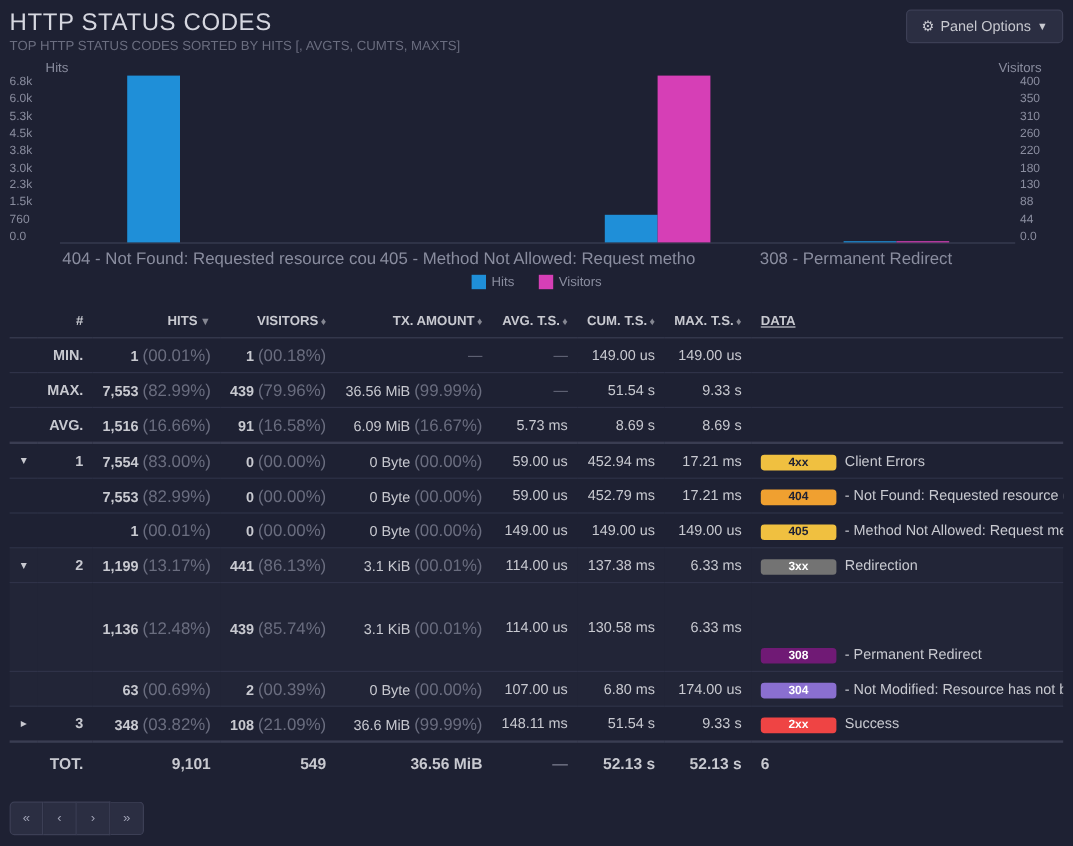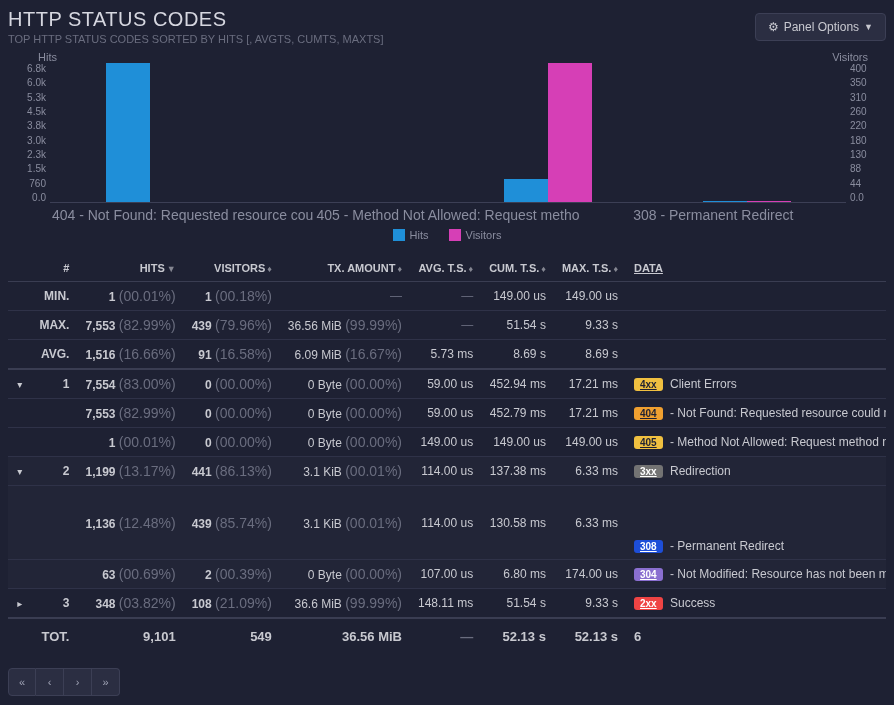--- a/index.html
+++ b/index.html
@@ -6,21 +6,21 @@
 body {
   background: #1e2133;
   color: #c8c9d0;
   font-family: -apple-system, BlinkMacSystemFont, "Segoe UI", Arial, sans-serif;
   font-size: 12px;
   width: 894px;
   height: 705px;
   overflow: hidden;
   padding: 8px;
 }
-.header { display: flex; justify-content: space-between; align-items: center; margin-bottom: 6px; }
+.header { display: flex; justify-content: space-between; align-items: flex-start; margin-bottom: 6px; }
 .title { color: #d6d7e0; font-size: 20px; font-weight: 400; letter-spacing: 0.5px; }
 .subtitle { color: #6a6d7f; font-size: 11px; margin-top: 2px; }
 .panel-btn {
   background: #2b2e42;
   border: 1px solid #3c3f55;
   color: #c8c9d0;
   padding: 6px 12px;
   border-radius: 4px;
   font-size: 12px;
   cursor: pointer;
@@ -28,47 +28,47 @@
   align-items: center;
   gap: 5px;
 }
 .gear { display: inline-block; }
 .caret { font-size: 9px; }
 .chart-wrap { position: relative; margin-top: 18px; margin-bottom: 10px; }
 .axis-label { color: #8a8d9f; font-size: 11px; position: absolute; }
 .axis-left { left: 30px; top: -12px; }
 .axis-right { right: 18px; top: -12px; }
 .chart { display: flex; height: 140px; }
-.yaxis { display: flex; flex-direction: column; justify-content: space-between; font-size: 10px; color: #8a8d9f; padding-right: 4px; text-align: right; width: 42px; }
+.yaxis { display: flex; flex-direction: column; justify-content: space-between; font-size: 10px; color: #8a8d9f; padding-right: 4px; text-align: left; width: 42px; }
 .yaxis-r { text-align: left; padding-left: 4px; padding-right: 0; width: 40px; }
 .plot { flex: 1; display: flex; align-items: flex-end; border-bottom: 1px solid #3c3f55; gap: 0; position: relative; }
 .bargroup { flex: 1; display: flex; align-items: flex-end; justify-content: center; gap: 0; height: 100%; position: relative; }
 .bar { width: 44px; }
 .bar-hits { background: #1f8fd8; }
 .bar-vis { background: #d63fb6; }
 .xlabels { display: flex; margin-left: 42px; margin-right: 40px; font-size: 14px; color: #8a8d9f; }
 .xlabel { flex: 1; text-align: center; white-space: nowrap; overflow: hidden; padding-top: 4px; }
 .legend { display: flex; justify-content: center; gap: 20px; font-size: 11px; color: #8a8d9f; margin-top: 6px; }
 .legend-item { display: flex; align-items: center; gap: 5px; }
 .swatch { width: 12px; height: 12px; }
 table { width: 100%; border-collapse: collapse; margin-top: 14px; font-size: 12px; }
 th { text-align: right; padding: 7px 8px; font-weight: 600; color: #c8c9d0; border-bottom: 1px solid #3a3d52; white-space: nowrap; font-size: 11px; }
 th:first-child, td:first-child { width: 30px; text-align: center; }
 th:nth-child(2), td:nth-child(2) { width: 38px; text-align: right; }
 th:last-child, td:last-child { text-align: left; }
 td { text-align: right; padding: 6px 8px; border-bottom: 1px solid #2f3248; white-space: nowrap; }
 td.data { text-align: left; overflow: hidden; text-overflow: clip; max-width: 260px; }
 .pct { color: #6a6d7f; font-size: 14px; }
 .sort-icon { font-size: 9px; margin-left: 2px; opacity: 0.6; }
-.badge { display: inline-block; padding: 1px 6px; border-radius: 3px; font-size: 10px; font-weight: 600; margin-right: 4px; color: #1e2133; text-decoration: underline; }
+.badge { display: inline-block; padding: 1px 23px; border-radius: 3px; font-size: 10px; font-weight: 600; margin-right: 4px; color: #1e2133; }
 .b-4xx { background: #f0c040; }
 .b-404 { background: #f0a030; }
 .b-405 { background: #f0c040; }
 .b-3xx { background: #737373; color: #fff; }
-.b-308 { background: #1d4ed8; color: #fff; margin-top: 48px; }
+.b-308 { background: #701a75; color: #fff; margin-top: 48px; }
 .b-304 { background: #8a6fd0; color: #fff; }
 .b-2xx { background: #ef4444; color: #fff; }
 .caret-row { color: #c8c9d0; cursor: pointer; font-size: 10px; }
 .totals td { font-weight: 700; border-bottom: none; border-top: 2px solid #3a3d52; padding-top: 10px; font-size: 13px; }
 .pager { display: flex; gap: 0; margin-top: 18px; }
 .pager button { background: #2b2e42; border: 1px solid #3c3f55; color: #a0a3b5; width: 28px; height: 28px; cursor: pointer; font-size: 11px; }
 .pager button:first-child { border-radius: 4px 0 0 4px; }
 .pager button:last-child { border-radius: 0 4px 4px 0; }
 .pager button + button { border-left: none; }
 .dim { color: #6a6d7f; }

